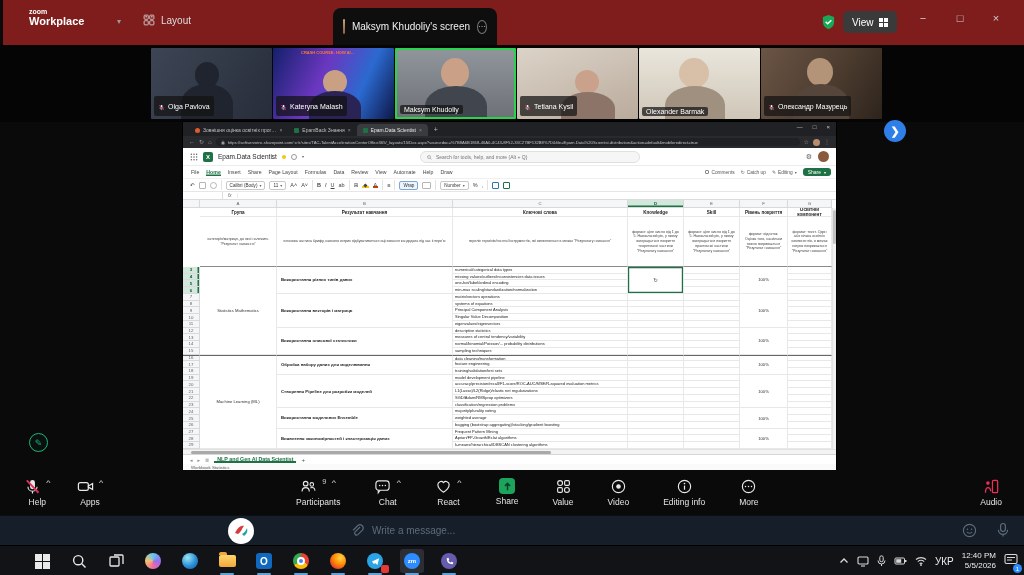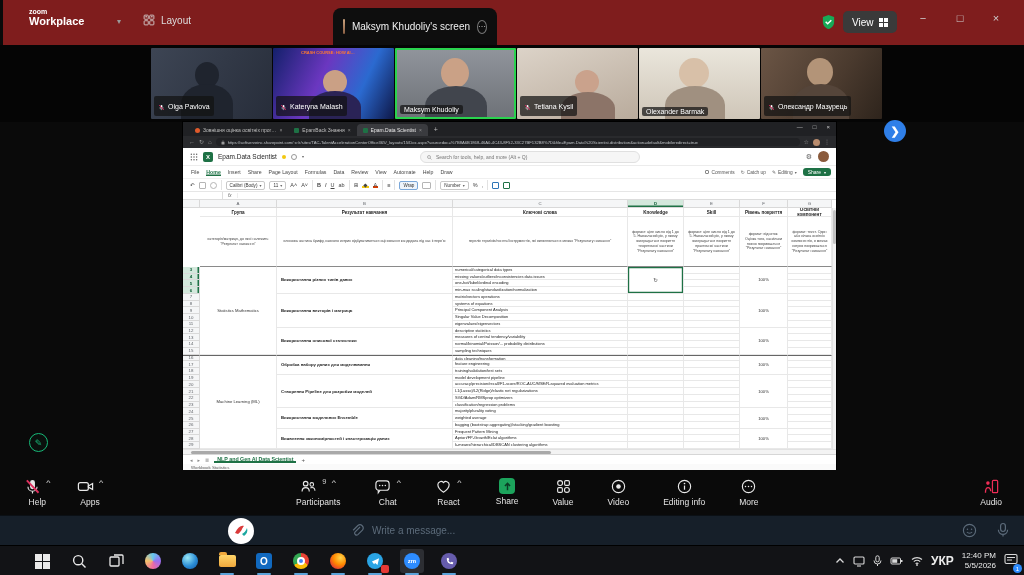--- a/index.html
+++ b/index.html
@@ -165,21 +165,21 @@
   .app-file-explorer .g::before{content:"";position:absolute;left:0;top:-3px;width:8px;height:3px;background:#f0a83c;border-radius:2px 2px 0 0}
   .app-outlook .g{width:16px;height:16px;border-radius:3px;background:#1169bf;color:#fff;font-size:10px;font-weight:bold}
   .app-chrome .g{width:16px;height:16px;border-radius:50%;background:conic-gradient(#ea4335 0 33%,#fbbc05 0 66%,#34a853 0 100%);position:relative}
   .app-chrome .g i{position:absolute;left:4px;top:4px;width:8px;height:8px;border-radius:50%;background:#4285f4;border:2px solid #fff}
   .app-firefox .g{width:16px;height:16px;border-radius:50%;background:radial-gradient(circle at 65% 30%,#ffd54a,#ff8a00 45%,#e8452c 75%,#b5301f)}
   .app-telegram .g{width:16px;height:16px;border-radius:50%;background:#2aa4e4}
   .app-telegram .bdg{position:absolute;right:-2px;bottom:0;width:8px;height:8px;background:#e53935;border-radius:2px}
   .app-zoom .g{width:16px;height:16px;border-radius:50%;background:#2d8cff;color:#fff;font-size:6px;font-weight:bold}
   .app-viber .g{width:16px;height:16px;border-radius:50%;background:#665cac}
   #tray{position:absolute;right:6px;top:0;height:30px;display:flex;align-items:center;gap:8px}
-  #tray .lang{font-size:12px;font-weight:bold;color:#ececec}
+  #tray .lang{font-size:10px;font-weight:normal;color:#ececec}
   #tray .tblock{display:flex;flex-direction:column;align-items:flex-end;line-height:1.25}
   #tray .tblock span{font-size:8px;color:#ececec}
   #tray .notif{position:relative}
   #tray .notif .nb{position:absolute;right:-4px;bottom:-3px;min-width:9px;height:9px;border-radius:50%;background:#2d8cff;color:#fff;font-size:6px;display:flex;align-items:center;justify-content:center}
 </style>
 </head>
 <body>
 
 <div id="screen">
 

